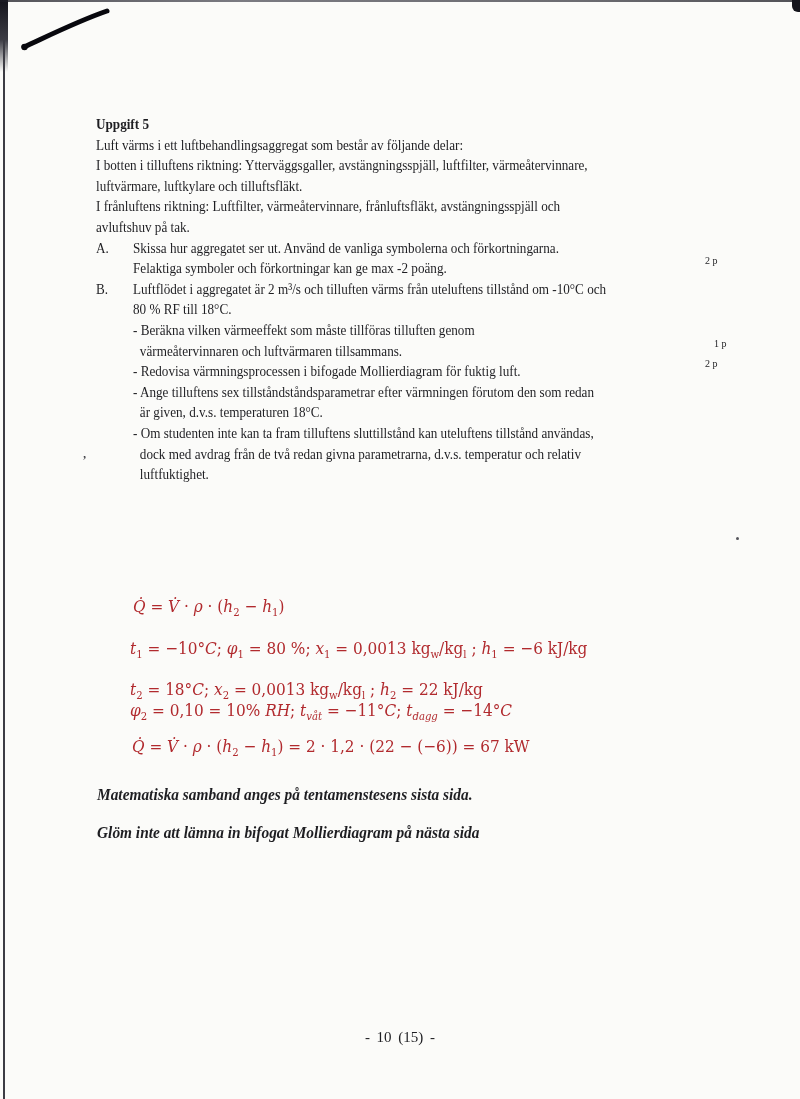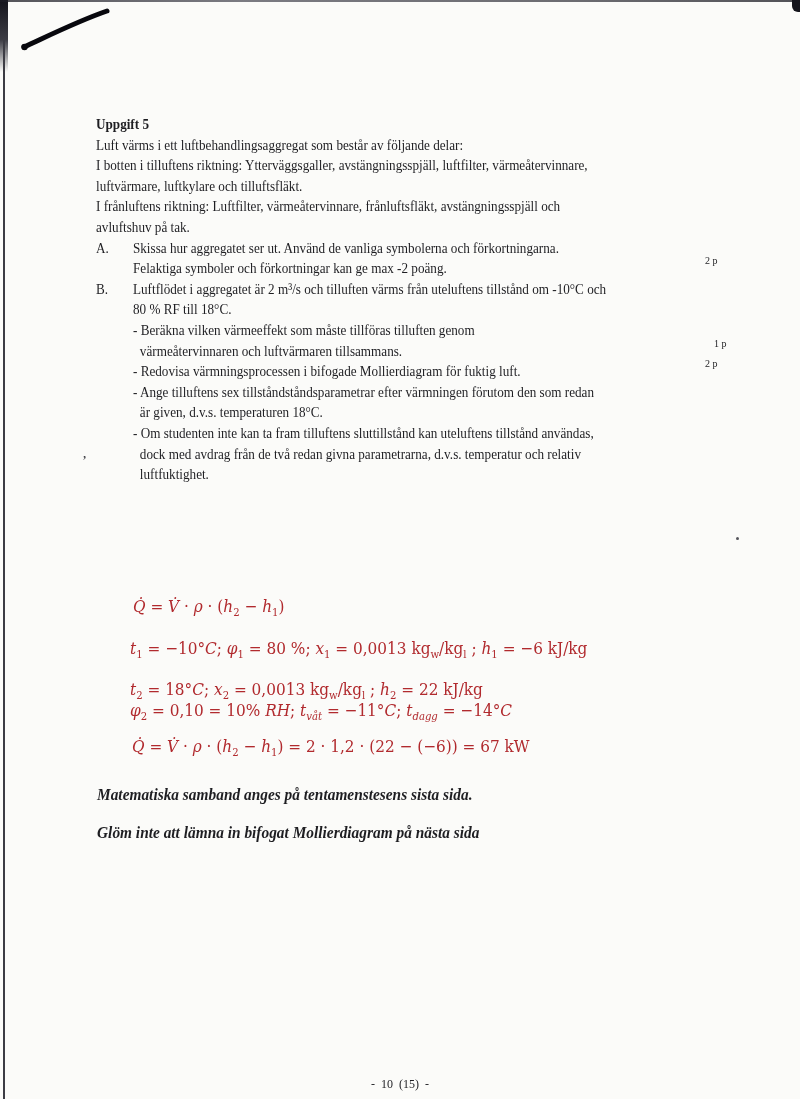--- a/index.html
+++ b/index.html
@@ -34,21 +34,21 @@
   #red4{left:130px;top:700px;}
   #red5{left:132px;top:736px;}
   sub{font-size:.66em;line-height:0;}
   
   .note{
     position:absolute;left:97px;font-weight:700;font-style:italic;
     font-size:16.2px;transform:scaleX(.95);transform-origin:0 0;white-space:nowrap;
   }
   #note1{top:786px;} #note2{top:824px;}
   
-  .pagenum{position:absolute;left:0;right:0;top:1029px;text-align:center;font-size:12px;word-spacing:3px;margin-top:48px;}
+  .pagenum{position:absolute;left:0;right:0;top:1029px;text-align:center;font-size:15px;word-spacing:3px;}
   
   .edge-left{position:absolute;left:3px;top:0;width:2px;height:1099px;background:#3c3c44;}
   .corner-tl{position:absolute;left:0;top:0;width:8px;height:72px;
     background:linear-gradient(180deg,#14141b,#3c3c44 55%,rgba(60,60,68,0));}
   .edge-top{position:absolute;left:0;top:0;width:100%;height:2px;
     background:linear-gradient(90deg,#1c1c24,#50505a 30%,#3c3c44 72%,#1a1a22);opacity:.75;}
   .corner-tr{position:absolute;right:0;top:0;width:8px;height:12px;background:#15151c;border-radius:0 0 0 6px;}
   .penstroke{position:absolute;left:14px;top:4px;}
   .apostrophe{position:absolute;left:82px;top:453px;font-size:15px;color:#33333a;}
   .dot{position:absolute;left:736px;top:537px;width:3px;height:3px;border-radius:50%;background:#55555c;}

